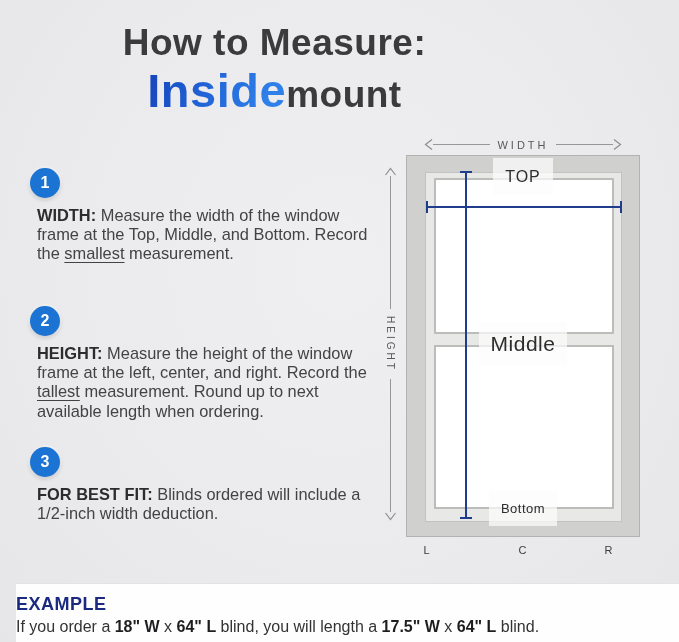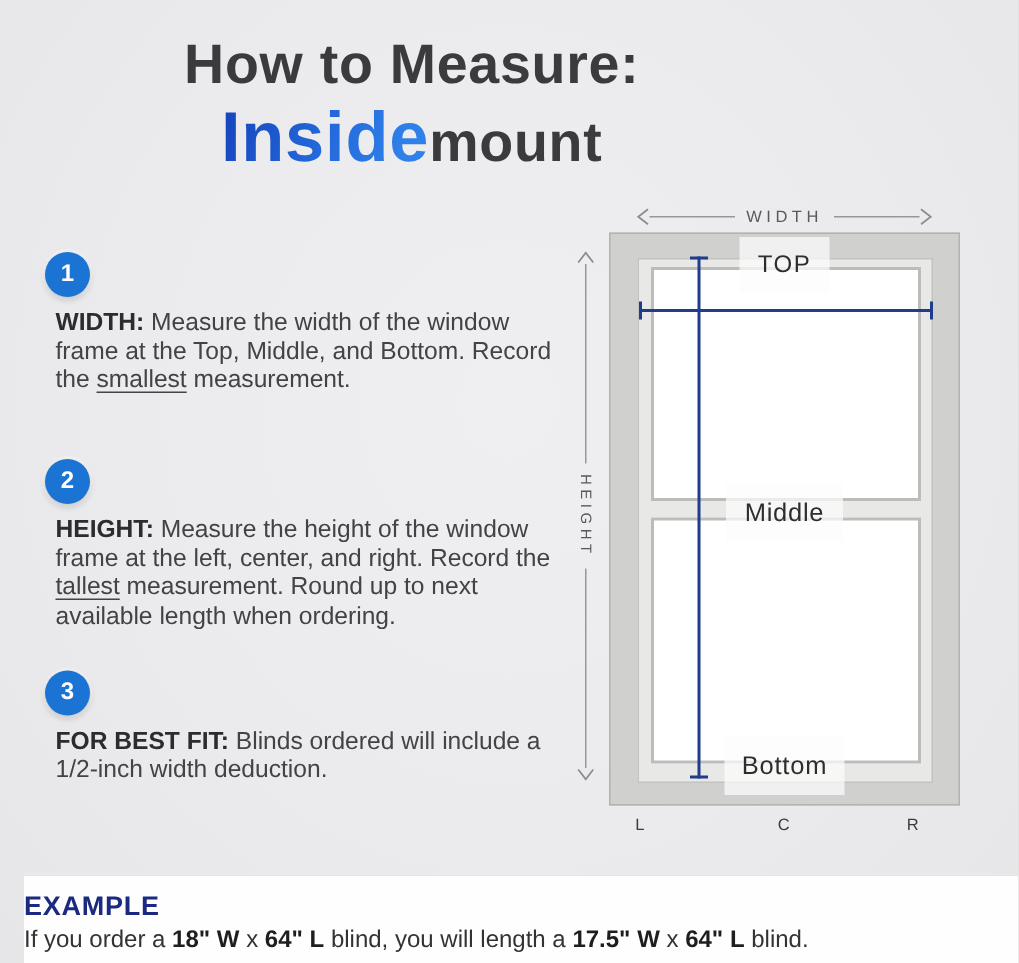--- a/index.html
+++ b/index.html
@@ -55,22 +55,22 @@
   .measure-h .mline{position:absolute;left:0;right:0;top:5px;height:2px;background:#1f3d8c;}
 
   .measure-v{position:absolute;left:460px;top:171px;width:12px;height:348px;}
   .measure-v .cap{position:absolute;left:0;width:12px;height:2px;background:#1f3d8c;}
   .measure-v .cap.end{bottom:0;}
   .measure-v .mline{position:absolute;top:0;bottom:0;left:5px;width:2px;background:#1f3d8c;}
 
   .diag-label{position:absolute;left:448px;width:150px;text-align:center;}
   .diag-label span{background:rgba(252,252,252,0.72);padding:10px 12px;color:#2d2d2f;}
   .label-top{top:168px;font-size:16px;font-weight:500;letter-spacing:1px;}
-  .label-middle{top:332px;font-size:17px;font-weight:500;letter-spacing:0.5px;}
-  .label-bottom{top:501px;font-size:17px;font-weight:500;letter-spacing:0.5px;}
+  .label-middle{top:332px;font-size:21px;font-weight:500;letter-spacing:0.5px;}
+  .label-bottom{top:501px;font-size:13px;font-weight:500;letter-spacing:0.5px;}
 
   .lcr-mark{position:absolute;top:544px;width:16px;text-align:center;
             font-size:11px;letter-spacing:1px;color:#3c3c3e;font-weight:500;}
   .mark-l{left:419px;} .mark-c{left:515px;} .mark-r{left:601px;}
 
   
   .footer{position:absolute;left:16px;bottom:0;width:679px;height:58px;background:#fefefe;
           border-top:1px solid #e3e3e3;text-align:left;}
   .example-heading{margin-top:10px;font-size:18px;font-weight:700;color:#1b2a80;letter-spacing:0.5px;}
   .example-text{margin:3px 0 0 0;font-size:16px;color:#333335;}

